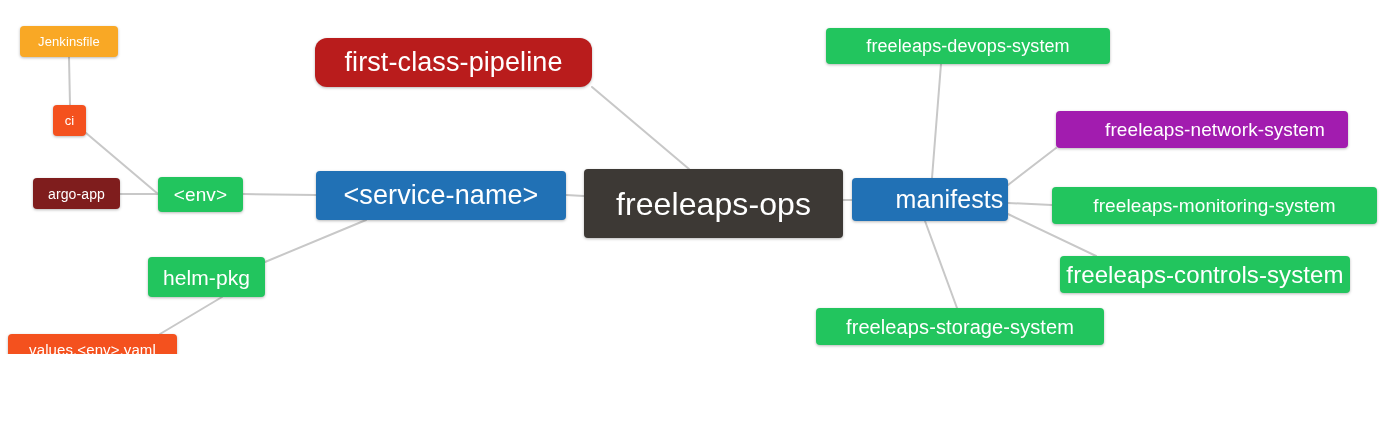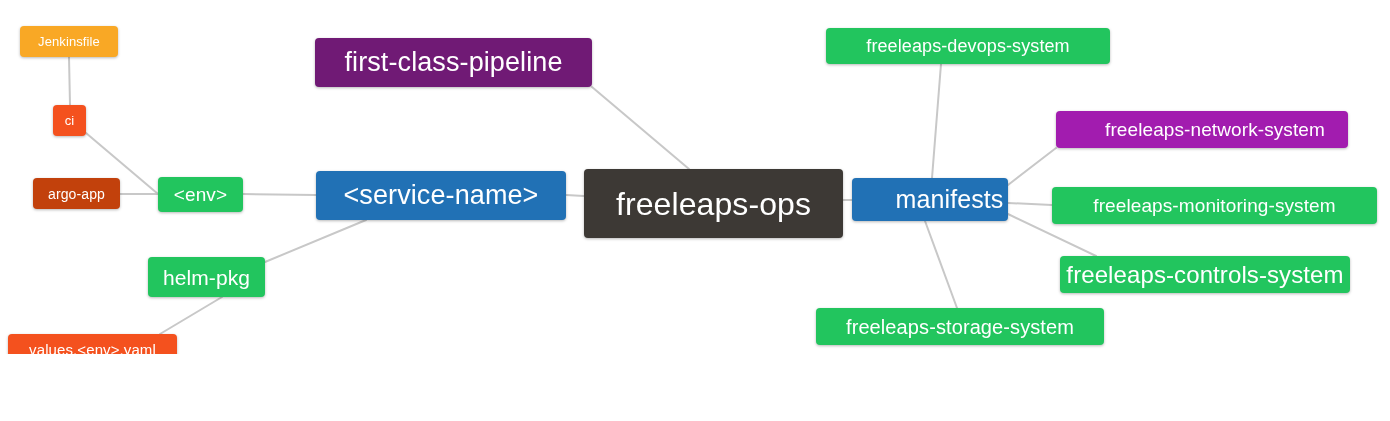--- a/index.html
+++ b/index.html
@@ -55,25 +55,25 @@
       <line x1="843" y1="200" x2="852" y2="200" stroke="#c8c8c8" stroke-width="2" stroke-linecap="round"></line>
       <line x1="932" y1="178" x2="941" y2="64" stroke="#c8c8c8" stroke-width="2" stroke-linecap="round"></line>
       <line x1="1008" y1="185" x2="1056" y2="148" stroke="#c8c8c8" stroke-width="2" stroke-linecap="round"></line>
       <line x1="1008" y1="203" x2="1052" y2="205" stroke="#c8c8c8" stroke-width="2" stroke-linecap="round"></line>
       <line x1="1008" y1="214" x2="1096" y2="256" stroke="#c8c8c8" stroke-width="2" stroke-linecap="round"></line>
       <line x1="925" y1="221" x2="957" y2="308" stroke="#c8c8c8" stroke-width="2" stroke-linecap="round"></line>
     </svg>
   <div id="node-layer">
       <div class="node" style="left: 20px; top: 26px; width: 98px; height: 31px; background: rgb(249, 168, 37); font-size: 13px;">Jenkinsfile</div>
       <div class="node" style="left: 53px; top: 105px; width: 33px; height: 31px; background: rgb(244, 81, 30); font-size: 13px;">ci</div>
-      <div class="node" style="left: 33px; top: 178px; width: 87px; height: 31px; background: #c2410c; font-size: 14px; text-align: center;">argo-app</div>
+      <div class="node" style="left: 33px; top: 178px; width: 87px; height: 31px; background: #7f1d1d; font-size: 14px; text-align: center;">argo-app</div>
       <div class="node" style="left: 158px; top: 177px; width: 85px; height: 35px; background: rgb(34, 197, 94); font-size: 19px;">&lt;env&gt;</div>
       <div class="node" style="left: 148px; top: 257px; width: 117px; height: 40px; background: rgb(34, 197, 94); font-size: 21px;">helm-pkg</div>
       <div class="node" style="left: 8px; top: 334px; width: 169px; height: 31px; background: rgb(244, 81, 30); font-size: 15px;">values.&lt;env&gt;.yaml</div>
-      <div class="node" style="left: 315px; top: 38px; width: 277px; height: 49px; background: #701a75; font-size: 27px;">first-class-pipeline</div>
+      <div class="node" style="left: 315px; top: 38px; width: 277px; height: 49px; background: #b91c1c; font-size: 27px; border-radius: 12px;">first-class-pipeline</div>
       <div class="node" style="left: 316px; top: 171px; width: 250px; height: 49px; background: rgb(33, 113, 181); font-size: 27px;">&lt;service-name&gt;</div>
       <div class="node" style="left: 584px; top: 169px; width: 259px; height: 69px; background: rgb(61, 57, 53); font-size: 32px;">freeleaps-ops</div>
       <div class="node" style="left: 852px; top: 178px; width: 156px; height: 43px; background: rgb(33, 113, 181); font-size: 25px; padding-left: 39px;">manifests</div>
       <div class="node" style="left: 800px; top: 28px; width: 284px; height: 36px; background: rgb(34, 197, 94); font-size: 18px; margin-left: 26px;">freeleaps-devops-system</div>
       <div class="node" style="left: 1056px; top: 111px; width: 292px; height: 37px; background: #a21caf; font-size: 19px; padding-left: 26px;">freeleaps-network-system</div>
       <div class="node" style="left: 1052px; top: 187px; width: 325px; height: 37px; background: rgb(34, 197, 94); font-size: 19px;">freeleaps-monitoring-system</div>
       <div class="node" style="left: 1060px; top: 256px; width: 290px; height: 37px; background: rgb(34, 197, 94); font-size: 24px;">freeleaps-controls-system</div>
       <div class="node" style="left: 816px; top: 308px; width: 288px; height: 37px; background: rgb(34, 197, 94); font-size: 20px;">freeleaps-storage-system</div>
     </div>
 </div>

